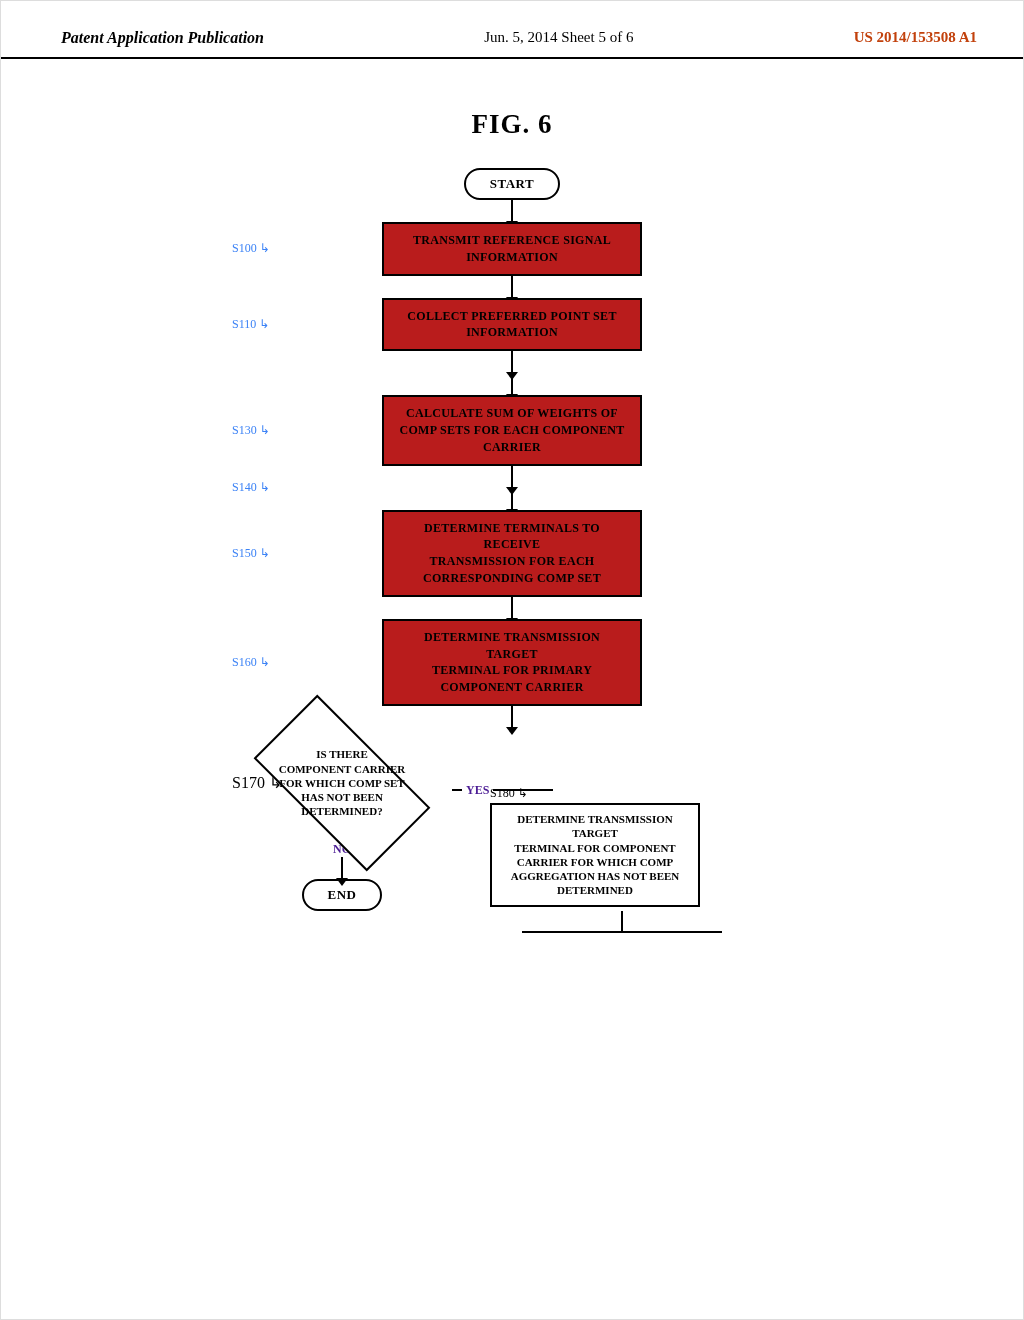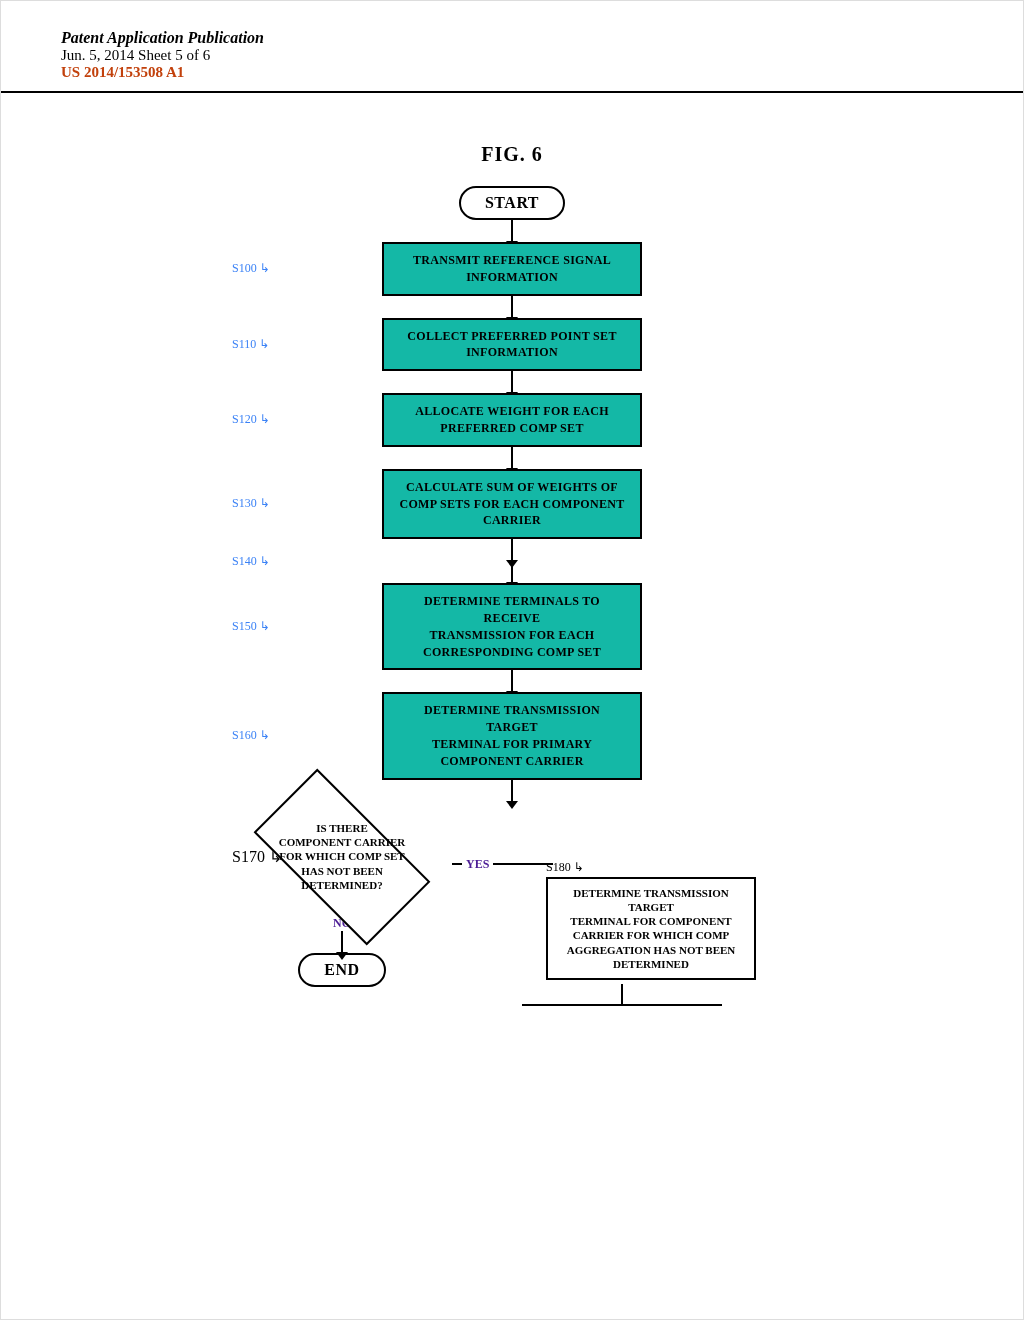--- a/index.html
+++ b/index.html
@@ -13,21 +13,20 @@
     }
 
     
     .header {
       display: flex;
       justify-content: space-between;
       align-items: flex-start;
       padding: 28px 46px 0 60px;
       border-bottom: 2px solid #000;
       padding-bottom: 10px;
-      flex-direction: column;
     }
     .header-left {
       font-size: 16px;
       font-style: italic;
       font-weight: bold;
       color: #000;
     }
     .header-center {
       font-size: 15px;
       color: #000;
@@ -42,23 +41,23 @@
     
     .content {
       padding: 20px 60px;
       display: flex;
       flex-direction: column;
       align-items: center;
     }
 
     
     .fig-title {
-      font-size: 20px;
-      font-weight: bold;
-      margin-bottom: 20px;
+      font-size: 27px;
+      font-weight: bold;
+      margin-bottom: 28px;
       margin-top: 30px;
       letter-spacing: 1px;
     }
 
     
     .flowchart {
       position: relative;
       width: 600px;
       display: flex;
       flex-direction: column;
@@ -70,35 +69,35 @@
       display: flex;
       flex-direction: column;
       align-items: center;
     }
 
     
     .rounded-rect {
       border: 2px solid #000;
       border-radius: 20px;
       padding: 6px 24px;
-      font-size: 16px;
+      font-size: 13px;
       font-weight: bold;
       text-align: center;
       background: #fff;
       letter-spacing: 0.5px;
     }
 
     
     .rect {
       border: 2px solid #000;
       padding: 8px 14px;
       font-size: 12px;
       font-weight: bold;
       text-align: center;
-      background: #14b8a6;
+      background: #b91c1c;
       width: 260px;
       letter-spacing: 0.3px;
       line-height: 1.4;
     }
 
     
     .arrow-down {
       width: 2px;
       background: #000;
       height: 22px;
@@ -211,24 +210,20 @@
         <div class="rect">TRANSMIT REFERENCE SIGNAL<br>INFORMATION</div>
       </div>
       <div class="arrow-down"></div>
 
       <div class="step-row">
         <span class="step-lbl">S110 ↳</span>
         <div class="rect">COLLECT PREFERRED POINT SET<br>INFORMATION</div>
       </div>
       <div class="arrow-down"></div>
 
-      <div class="step-row">
-        <span class="step-lbl">S120 ↳</span>
-        <div class="rect">ALLOCATE WEIGHT FOR EACH<br>PREFERRED COMP SET</div>
-      </div>
       <div class="arrow-down"></div>
 
       <div class="step-row">
         <span class="step-lbl">S130 ↳</span>
         <div class="rect">CALCULATE SUM OF WEIGHTS OF<br>COMP SETS FOR EACH COMPONENT<br>CARRIER</div>
       </div>
       <div class="arrow-down"></div>
 
       <div class="step-row">
         <span class="step-lbl">S140 ↳</span>
@@ -271,21 +266,21 @@
 
         <div style="position:absolute;left:220px;top:55px;display:flex;flex-direction:column;align-items:flex-start;">
 
           <div style="display:flex;flex-direction:row;align-items:center;">
 
             <div style="width:10px;height:2px;background:#000;"></div>
             <span class="yes-label" style="margin:0 4px;">YES</span>
             <div style="width:60px;height:2px;background:#000;"></div>
           </div>
 
-          <div style="margin-left:94px;display:flex;flex-direction:column;align-items:center;margin-top:-12px;">
+          <div style="margin-left:38px;display:flex;flex-direction:column;align-items:center;margin-top:-12px;">
             <span style="font-size:12px;align-self:flex-start;margin-bottom:2px;">S180 ↳</span>
             <div class="rect-small">DETERMINE TRANSMISSION TARGET<br>TERMINAL FOR COMPONENT<br>CARRIER FOR WHICH COMP<br>AGGREGATION HAS NOT BEEN<br>DETERMINED</div>
           </div>
 
           <div style="margin-left:70px;display:flex;flex-direction:column;align-items:center;margin-top:0;">
 
             <div style="width:2px;height:20px;background:#000;margin-top:4px;"></div>
 
             <div style="height:2px;background:#000;width:200px;margin-top:0;align-self:flex-end;"></div>
           </div>

